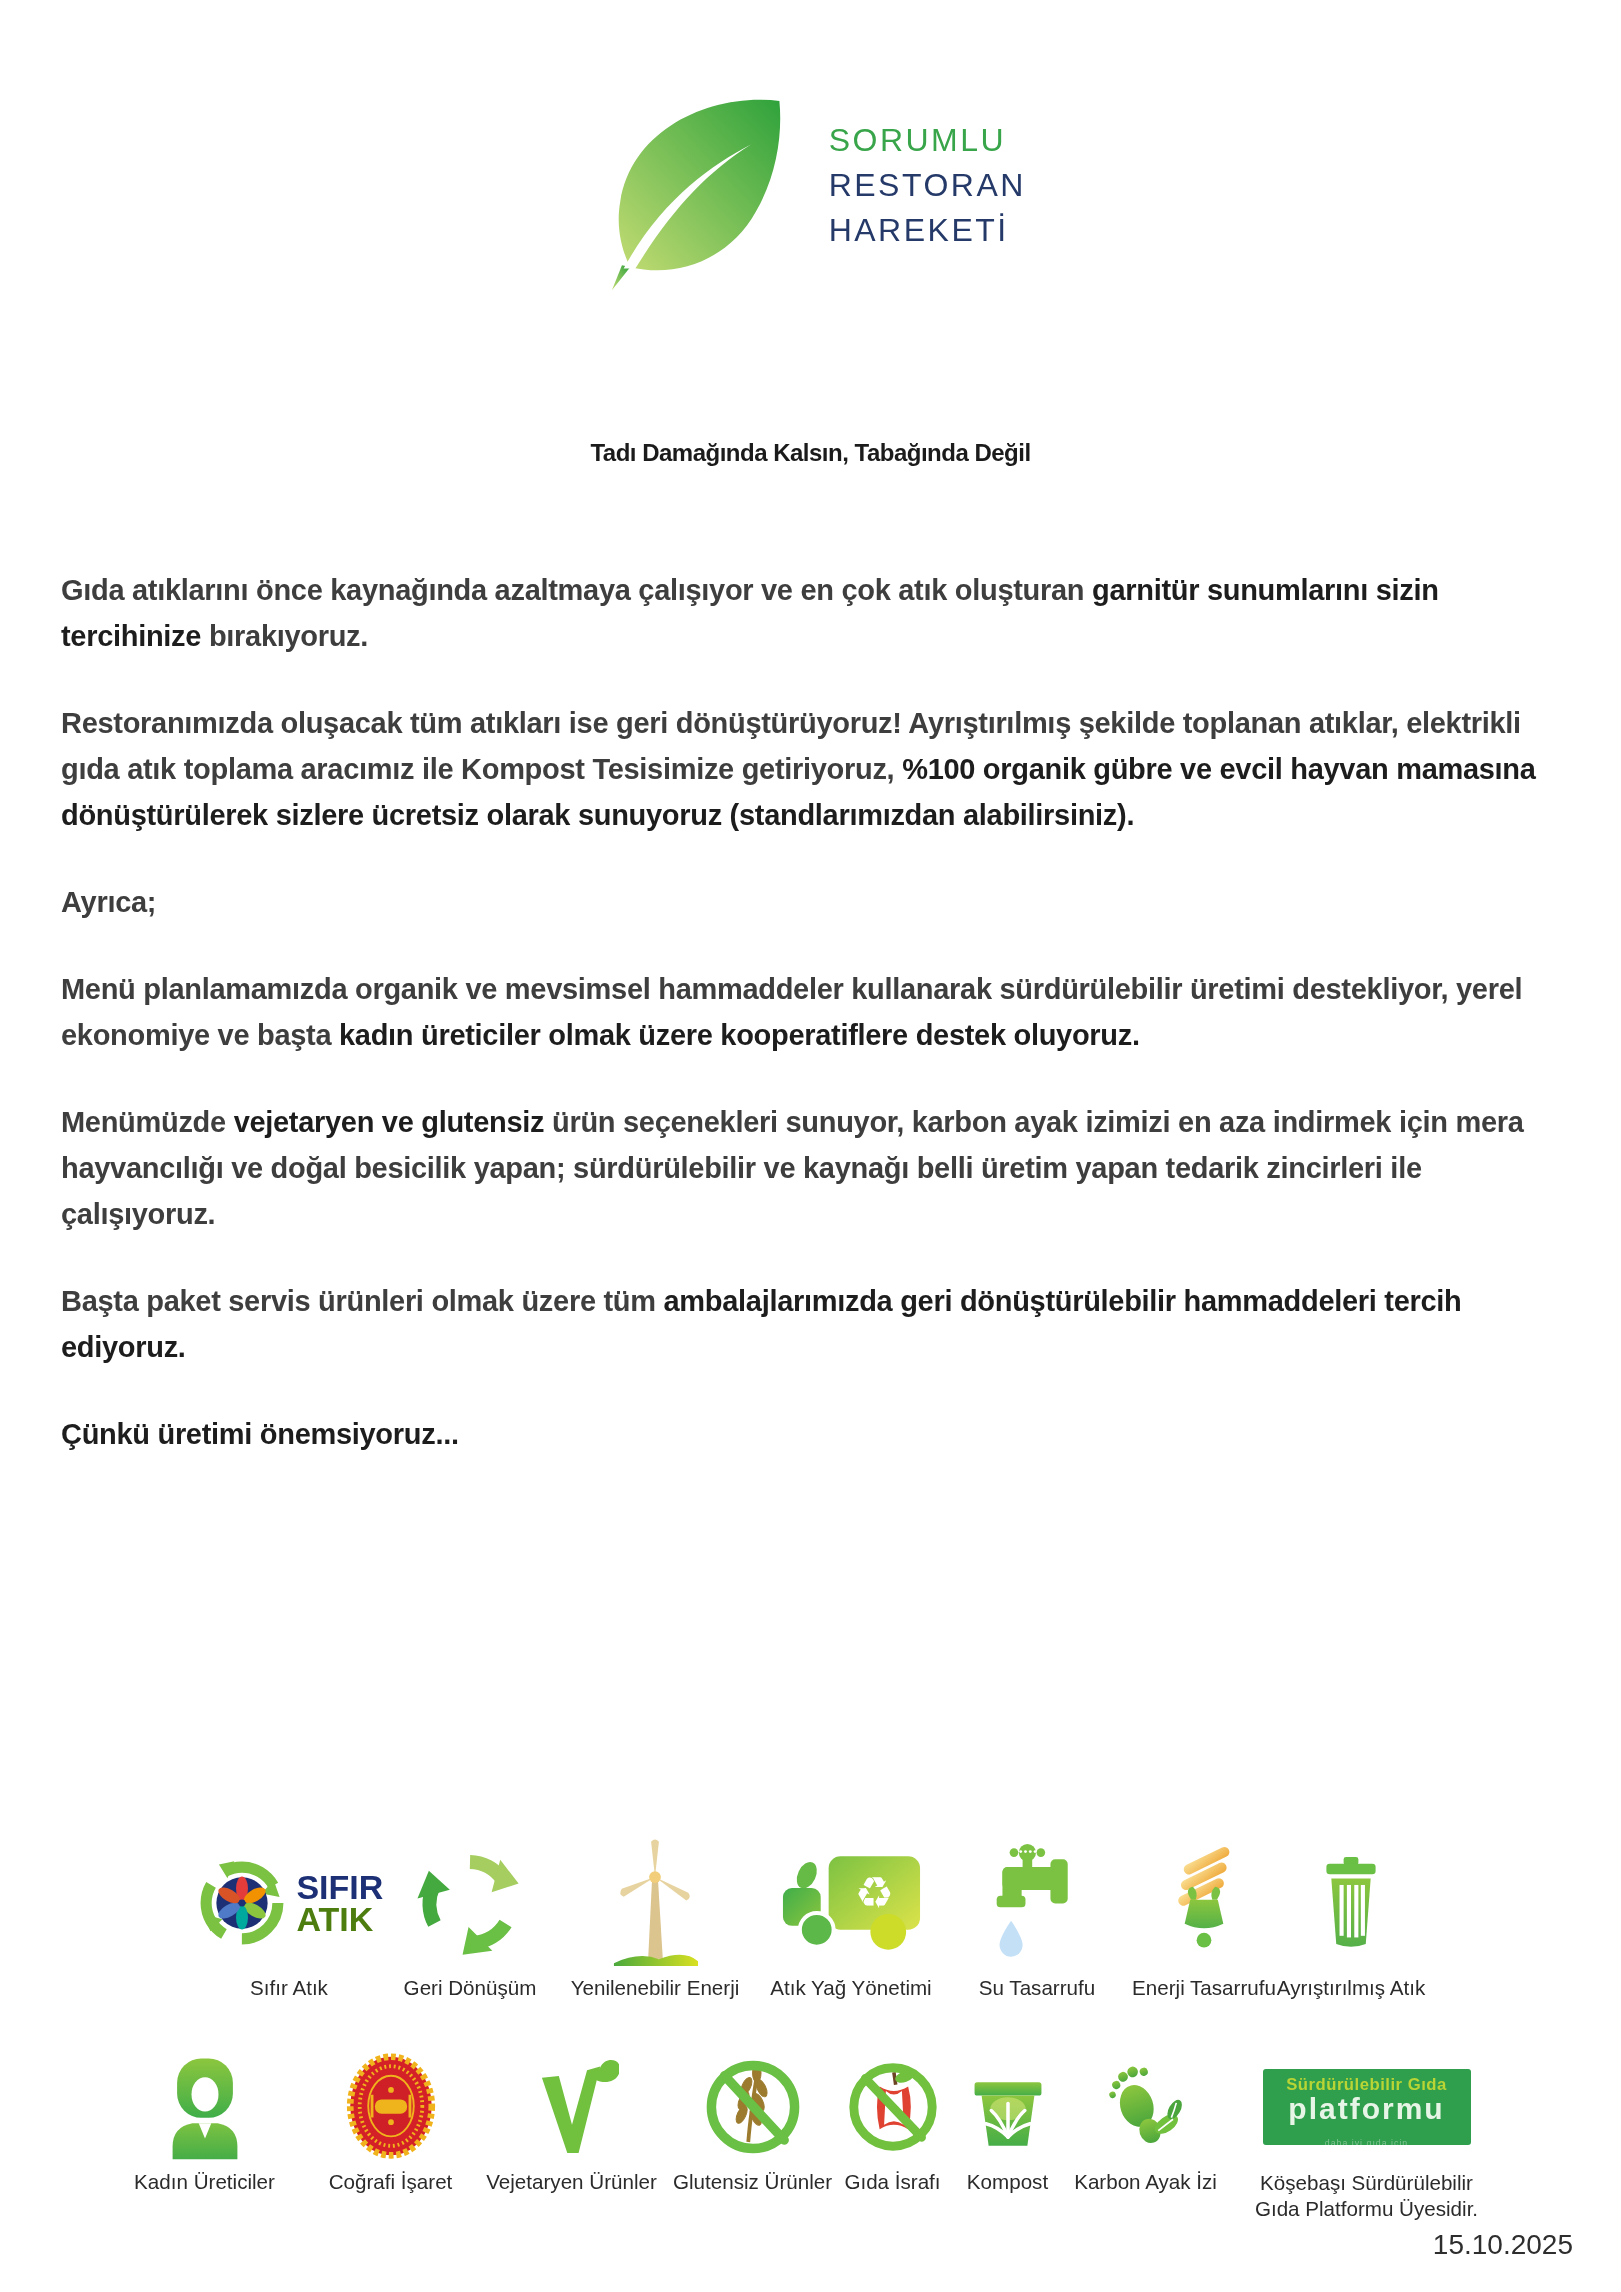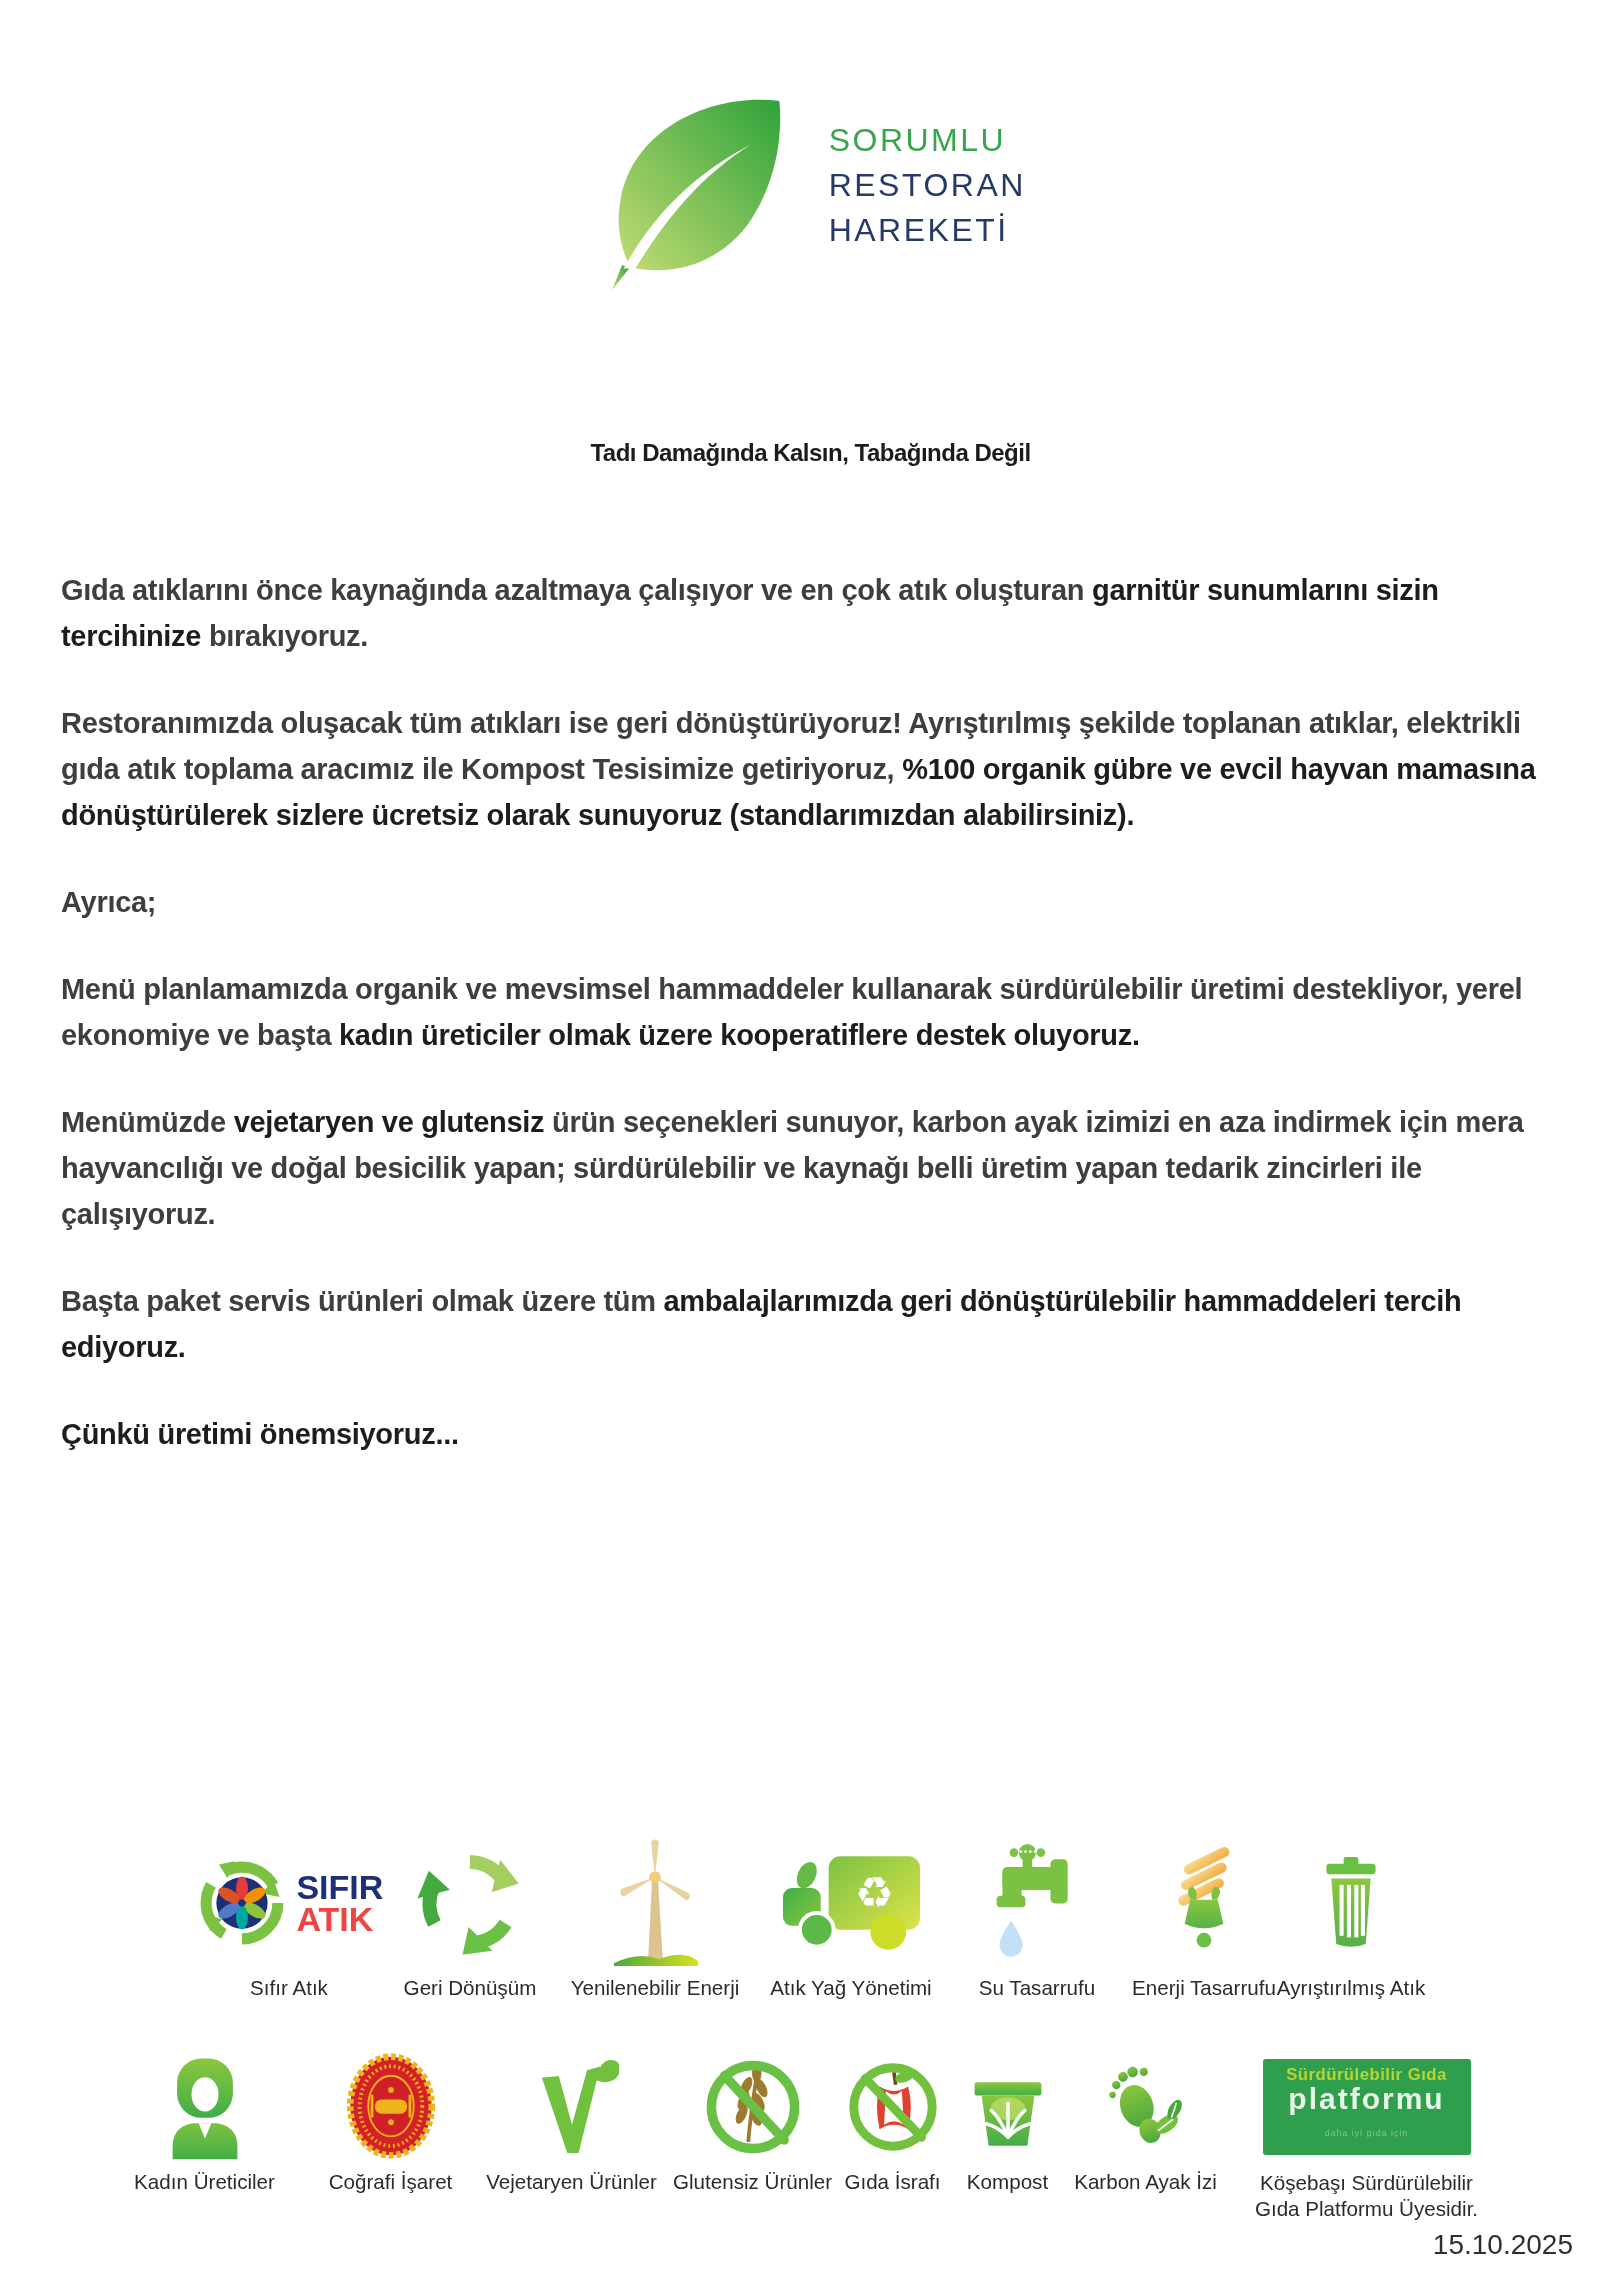--- a/index.html
+++ b/index.html
@@ -40,25 +40,25 @@
   .icon-item{position:absolute;display:flex;flex-direction:column;align-items:center;}
   .row1 .icon-item{top:1835px;width:196px;}
   .row2 .icon-item{top:2050px;width:167px;}
   .icon-box{display:flex;align-items:center;justify-content:center;}
   .row1 .icon-box{height:135px;}
   .row2 .icon-box{height:114px;}
   .icon-label{font-size:20.6px;color:#2b2b2b;white-space:nowrap;margin-top:5.9px;}
   .sifir-wrap{display:flex;align-items:center;}
   .sifir-text{margin-left:7.8px;font-weight:700;font-size:34px;line-height:32px;letter-spacing:0;}
   .sifir-text .l1{color:#1d3076;display:block;}
-  .sifir-text .l2{color:#ef4444;display:block;}
+  .sifir-text .l2{color:#4d7c0f;display:block;}
   
   .badge-item{width:235px !important;}
   .badge{
-    width:208px;height:96px;background:#2f9e4d;border-radius:2.9px;
+    width:208px;height:76px;background:#2f9e4d;border-radius:2.9px;
     display:flex;flex-direction:column;align-items:center;justify-content:flex-start;
     padding-top:5.9px;box-sizing:border-box;
   }
   .badge .b1{color:#b8d435;font-size:16.7px;font-weight:700;letter-spacing:0.5px;}
   .badge .b2{color:#e7f5e6;font-size:30px;font-weight:700;letter-spacing:2px;margin-top:-2.9px;}
   .badge .b3{color:rgba(255,255,255,0.38);font-size:8.8px;margin-top:11.8px;letter-spacing:1px;}
   .badge-caption{font-size:20.6px;color:#2b2b2b;text-align:center;line-height:26.5px;margin-top:5.9px;white-space:nowrap;}
   
   .doc-date{
     position:absolute;top:2229px;left:1372px;width:201px;

